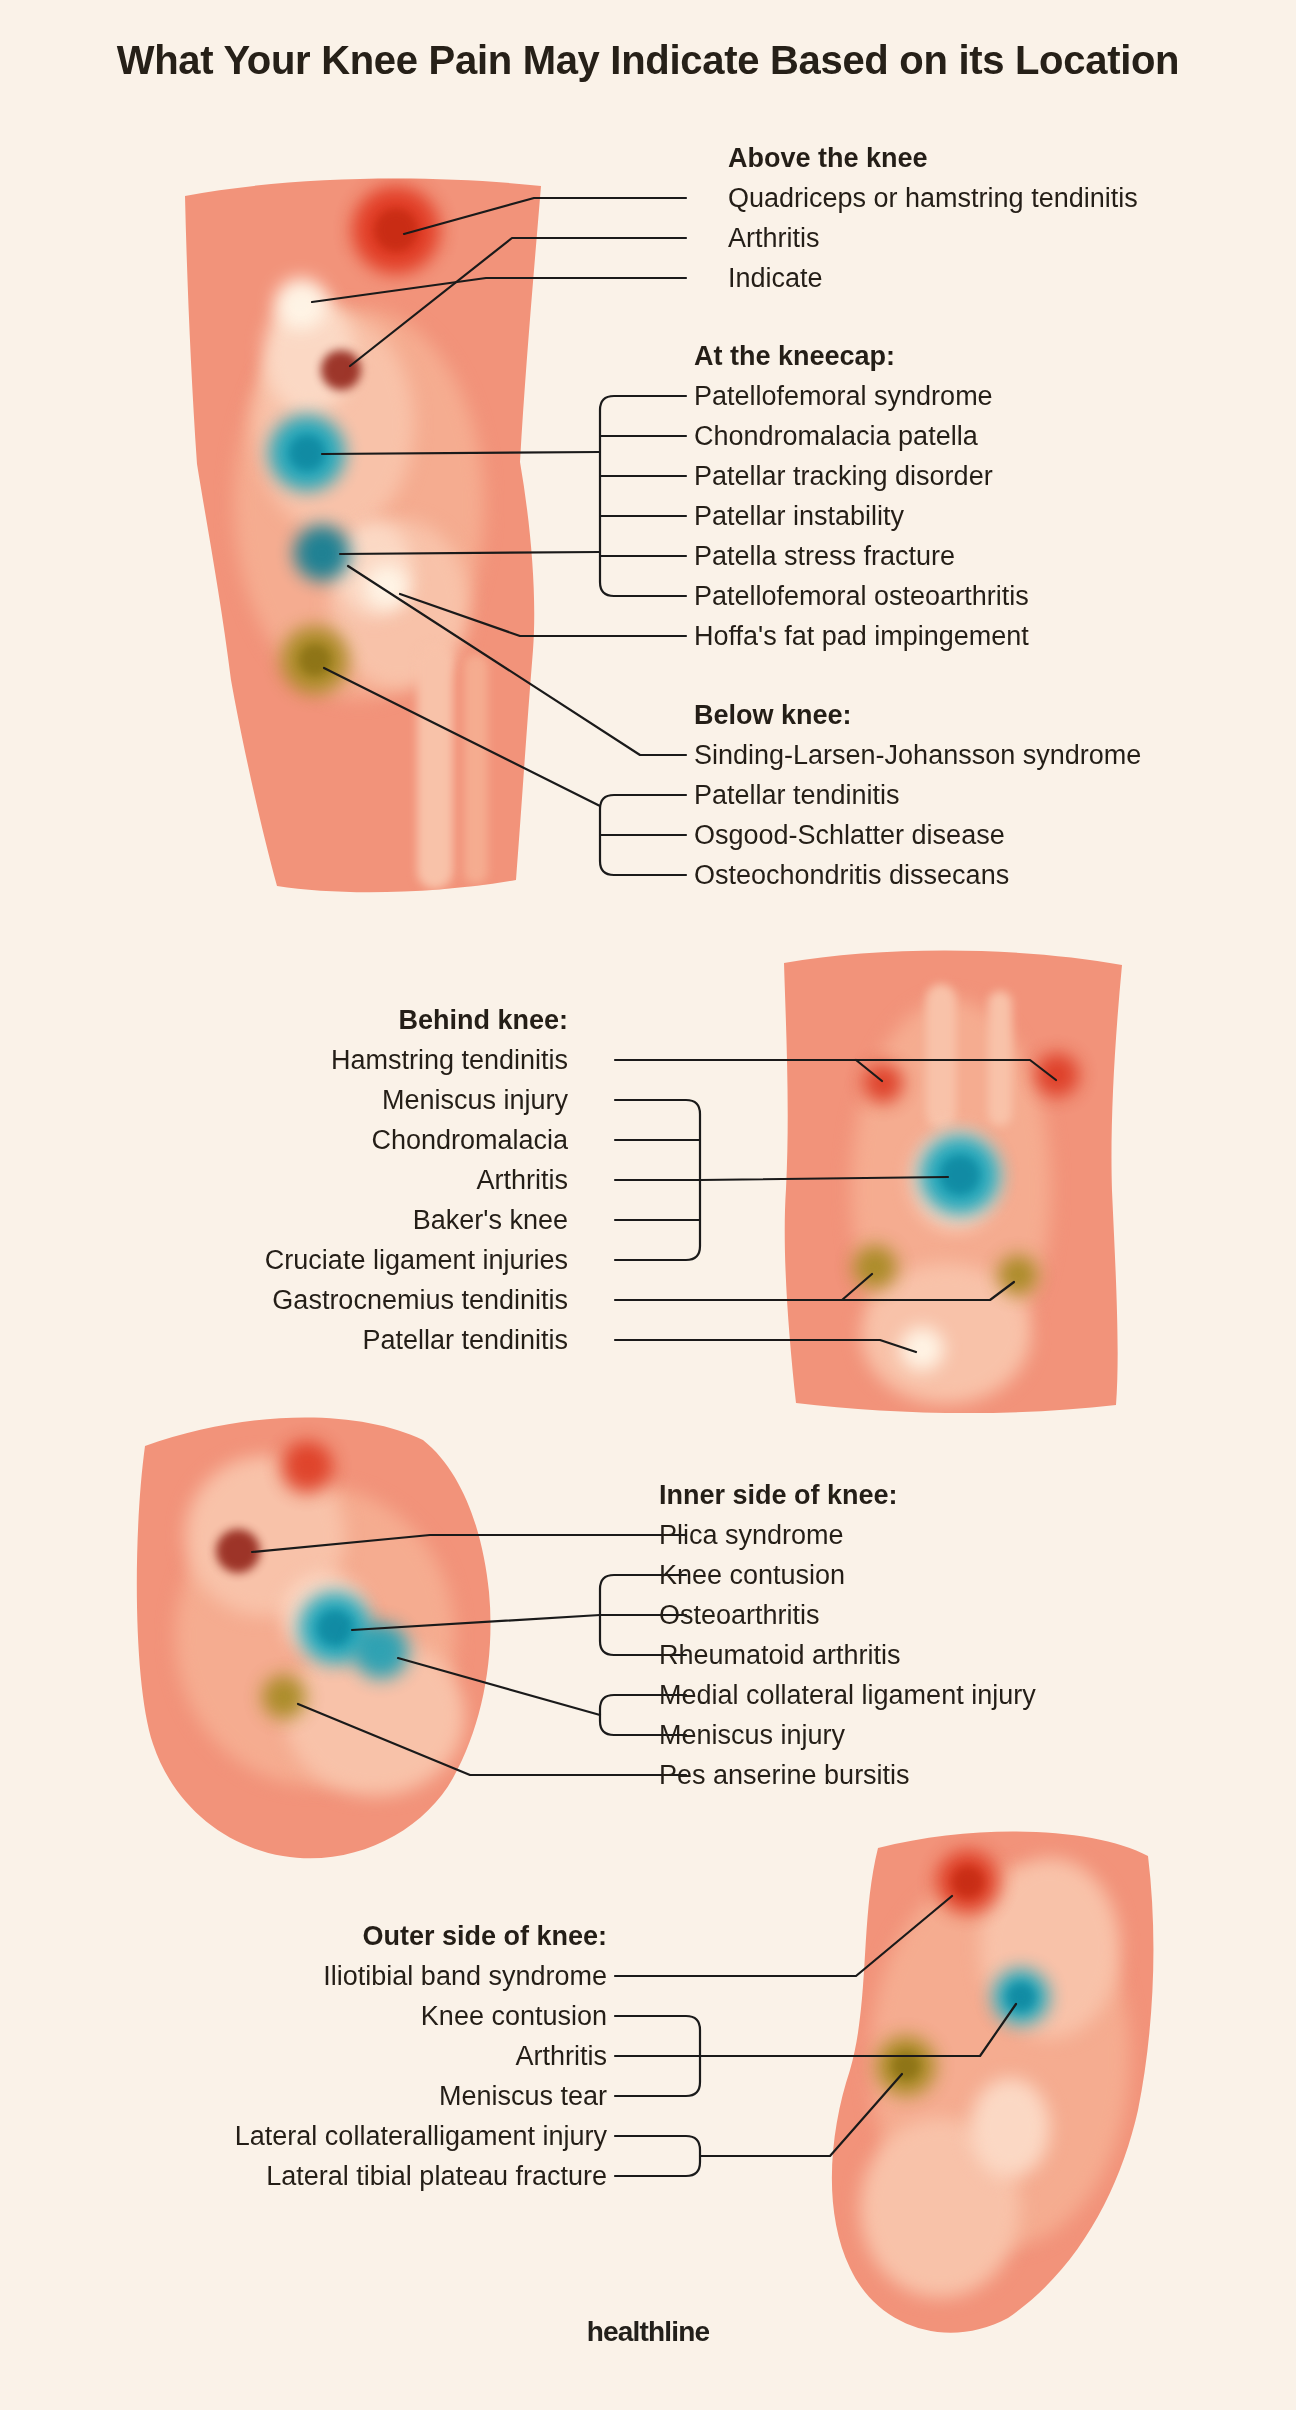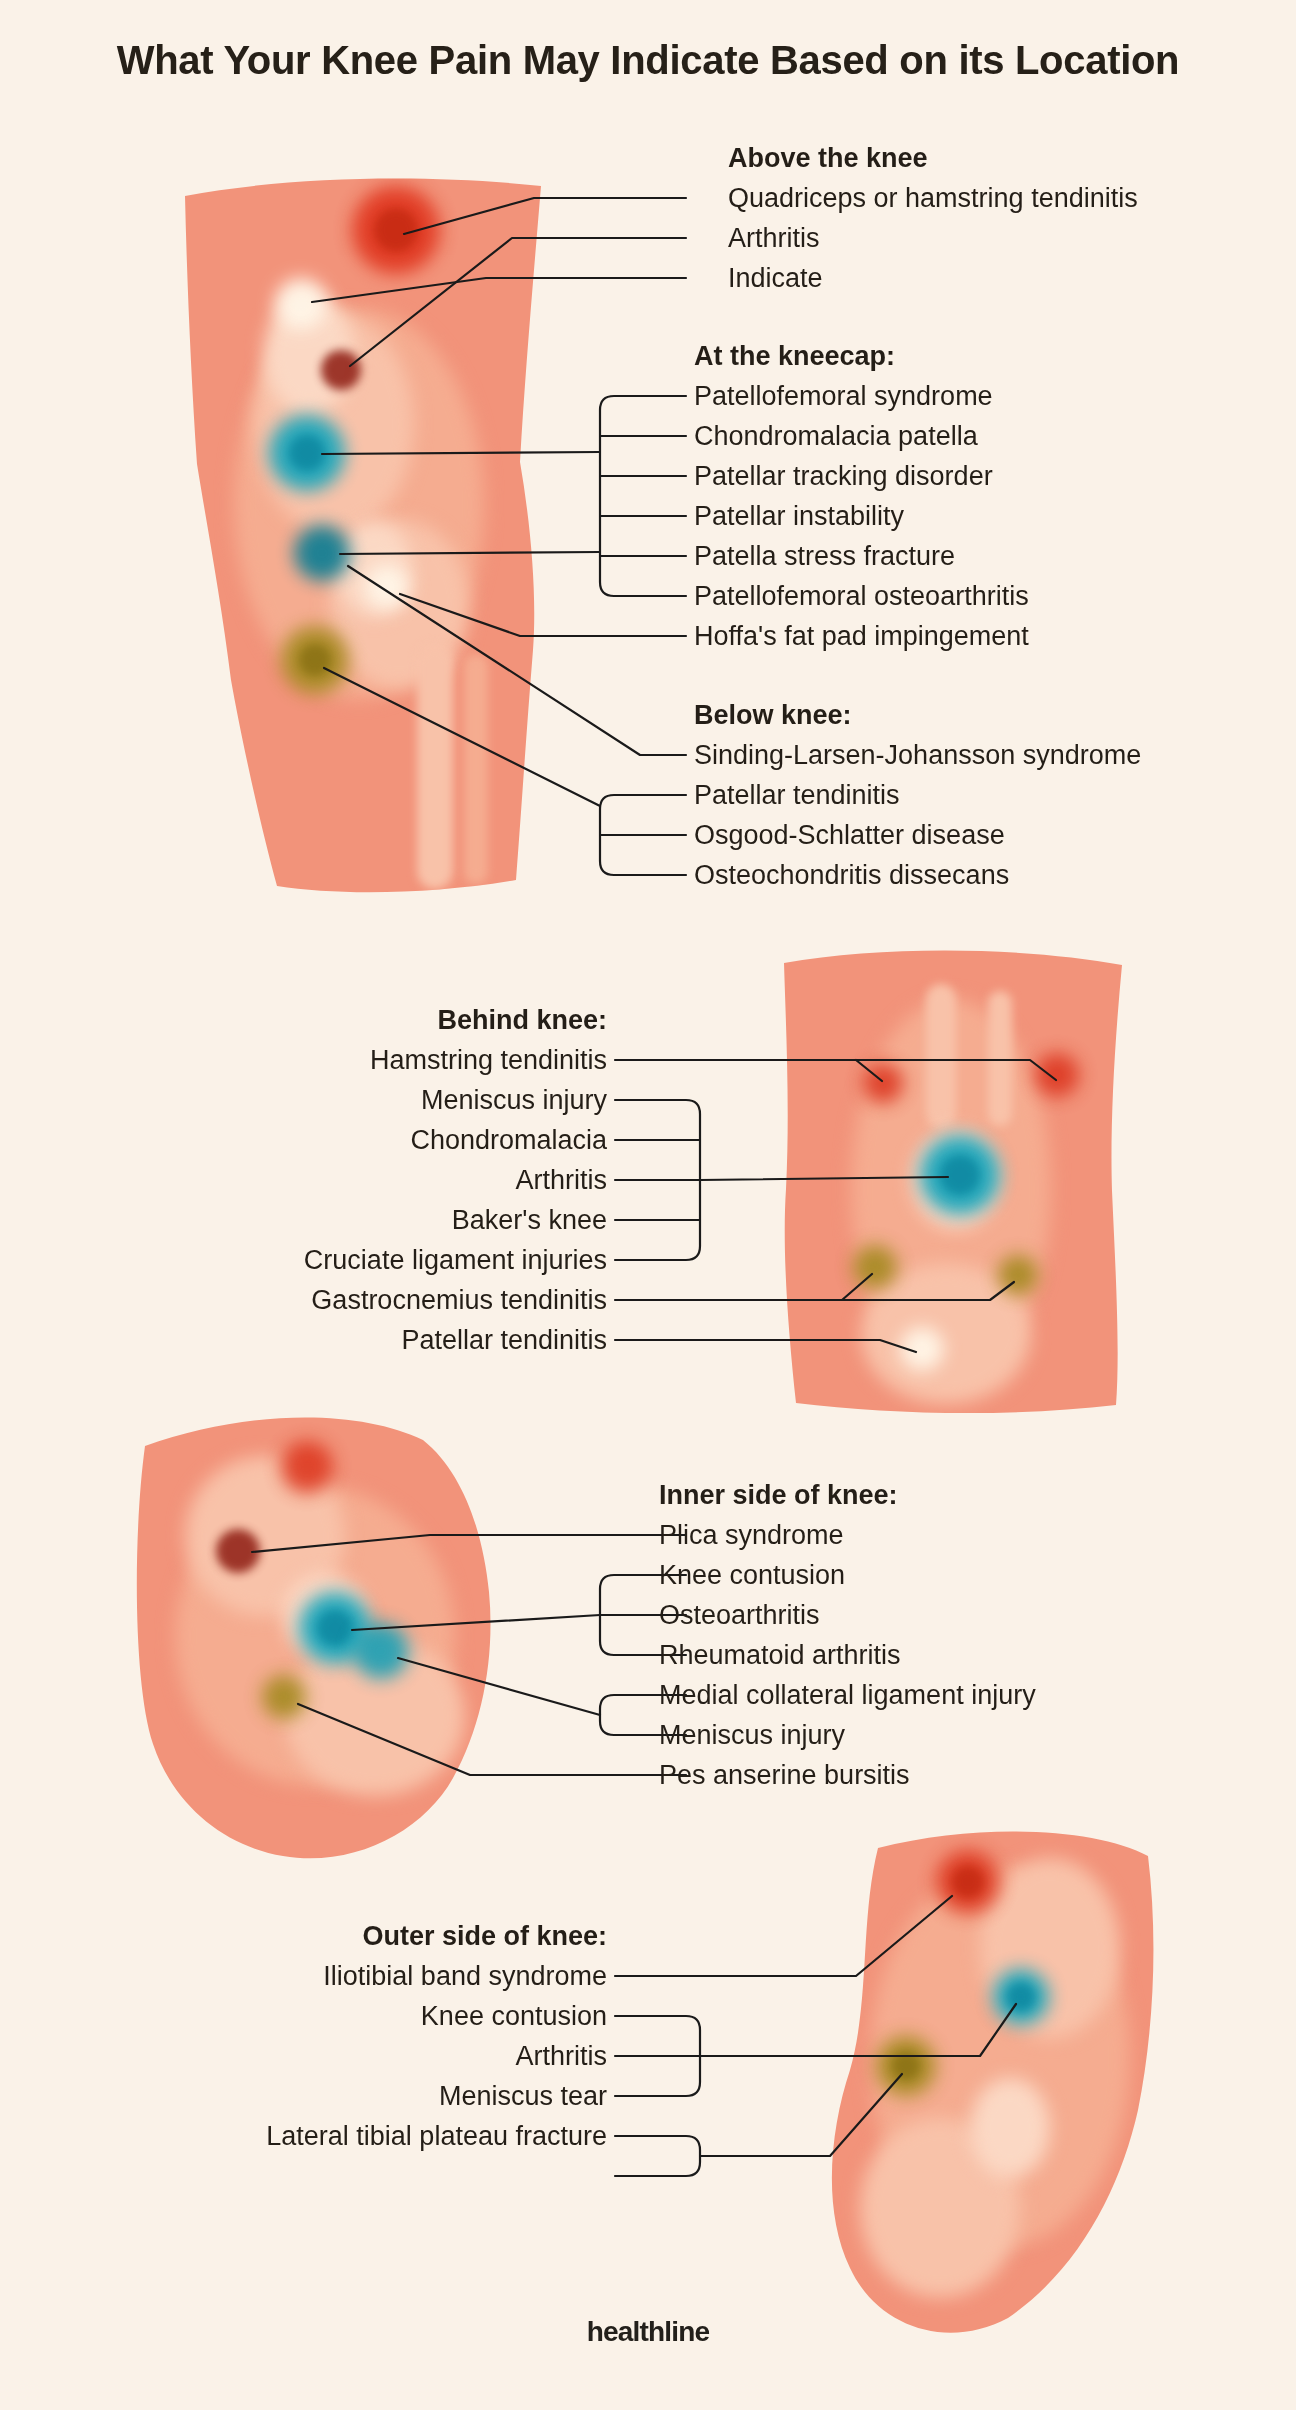--- a/index.html
+++ b/index.html
@@ -12,21 +12,21 @@
   .labels{position:absolute;z-index:3;}
   .labels.right{text-align:right;}
   .group-heading,.label-item{height:40px;line-height:40px;font-size:27px;white-space:nowrap;}
   .group-heading{font-weight:bold;}
   .cl{stroke:#1A1A1A;stroke-width:2.2;fill:none;stroke-linecap:round;stroke-linejoin:round;}
   .blur-s{filter:blur(5px);}
   .blur-m{filter:blur(9px);}
   #sec-above{left:728px;top:138px;}
   #sec-kneecap{left:694px;top:336px;}
   #sec-below{left:694px;top:695px;}
-  #sec-behind{right:689px;top:1000px;}
+  #sec-behind{right:728px;top:1000px;}
   #sec-inner{left:659px;top:1475px;}
   #sec-outer{right:689px;top:1916px;}
   #knee-front{left:169px;top:174px;}
   #knee-back{left:776px;top:949px;}
   #knee-inner{left:115px;top:1416px;}
   #knee-outer{left:760px;top:1828px;}
   .footer{position:absolute;top:2316px;left:0;width:100%;text-align:center;z-index:3;
           font-size:28px;font-weight:bold;letter-spacing:-0.8px;color:#23201B;}
 </style>
 </head>
@@ -249,18 +249,19 @@
       <div class="label-item">Medial collateral ligament injury</div>
       <div class="label-item">Meniscus injury</div>
       <div class="label-item">Pes anserine bursitis</div>
     </div>
   <div id="sec-outer" class="labels right">
       <div class="group-heading">Outer side of knee:</div>
       <div class="label-item">Iliotibial band syndrome</div>
       <div class="label-item">Knee contusion</div>
       <div class="label-item">Arthritis</div>
       <div class="label-item">Meniscus tear</div>
+      <div class="label-item">Lateral collateralligament injury</div>
       <div class="label-item">Lateral tibial plateau fracture</div>
     </div>
 
   <div class="footer">healthline</div>
 
 </div>
 
 </body></html>

